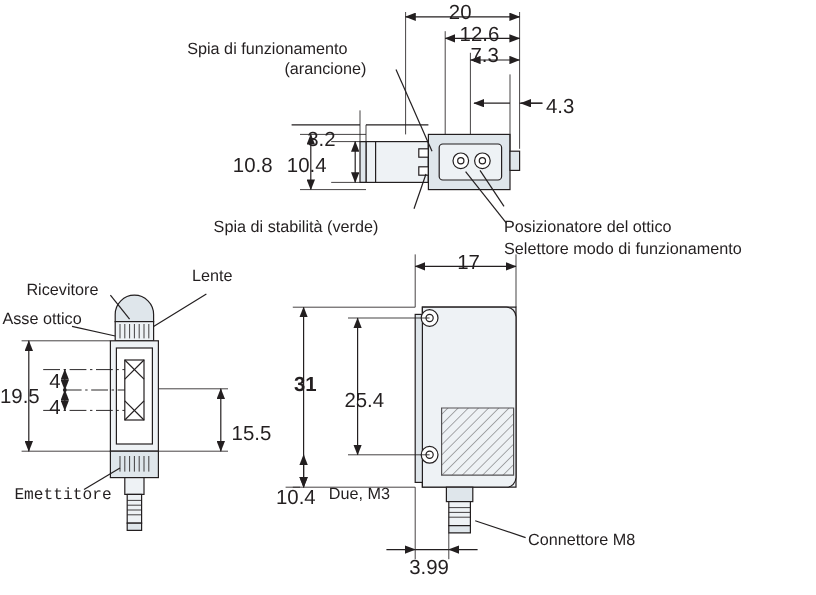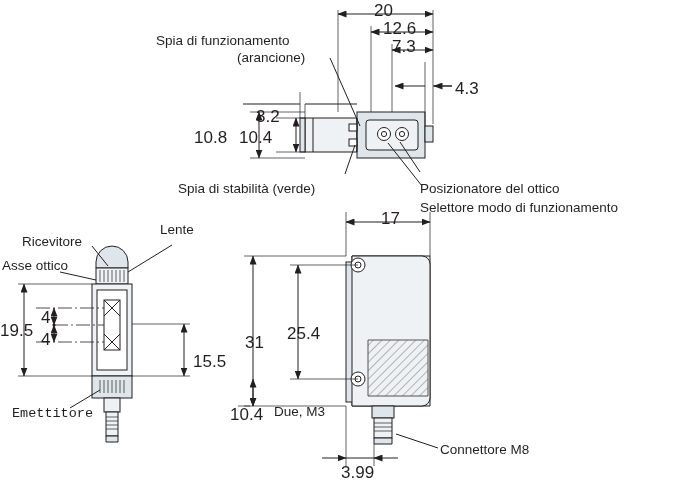--- a/index.html
+++ b/index.html
@@ -221,20 +221,20 @@
   <div class="lbl callout" style="left:160px;top:222px;text-align:center;">Lente</div>
   <div class="lbl callout" style="left:2px;top:258px;">Asse ottico</div>
   <div class="lbl callout" style="left:12px;top:406px;font-family:Liberation Mono, monospace;">Emettitore</div>
 
   <div class="lbl dim" style="left:0px;top:320px;">19.5</div>
   <div class="lbl dim" style="left:41px;top:307px;">4</div>
   <div class="lbl dim" style="left:41px;top:329px;">4</div>
   <div class="lbl dim" style="left:193px;top:351px;text-align:right;">15.5</div>
 
   <div class="lbl dim" style="left:381px;top:208px;">17</div>
-  <div class="lbl dim" style="left:245px;top:332px;">31</div>
+  <div class="lbl dim" style="left:245px;top:310px;font-weight:bold;">31</div>
   <div class="lbl dim" style="left:287px;top:323px;">25.4</div>
   <div class="lbl dim" style="left:230px;top:404px;">10.4</div>
   <div class="lbl callout" style="left:274px;top:404px;">Due, M3</div>
   <div class="lbl dim" style="left:341px;top:462px;">3.99</div>
   <div class="lbl callout" style="left:440px;top:442px;">Connettore M8</div>
 
 </div>
 
 </body></html>

